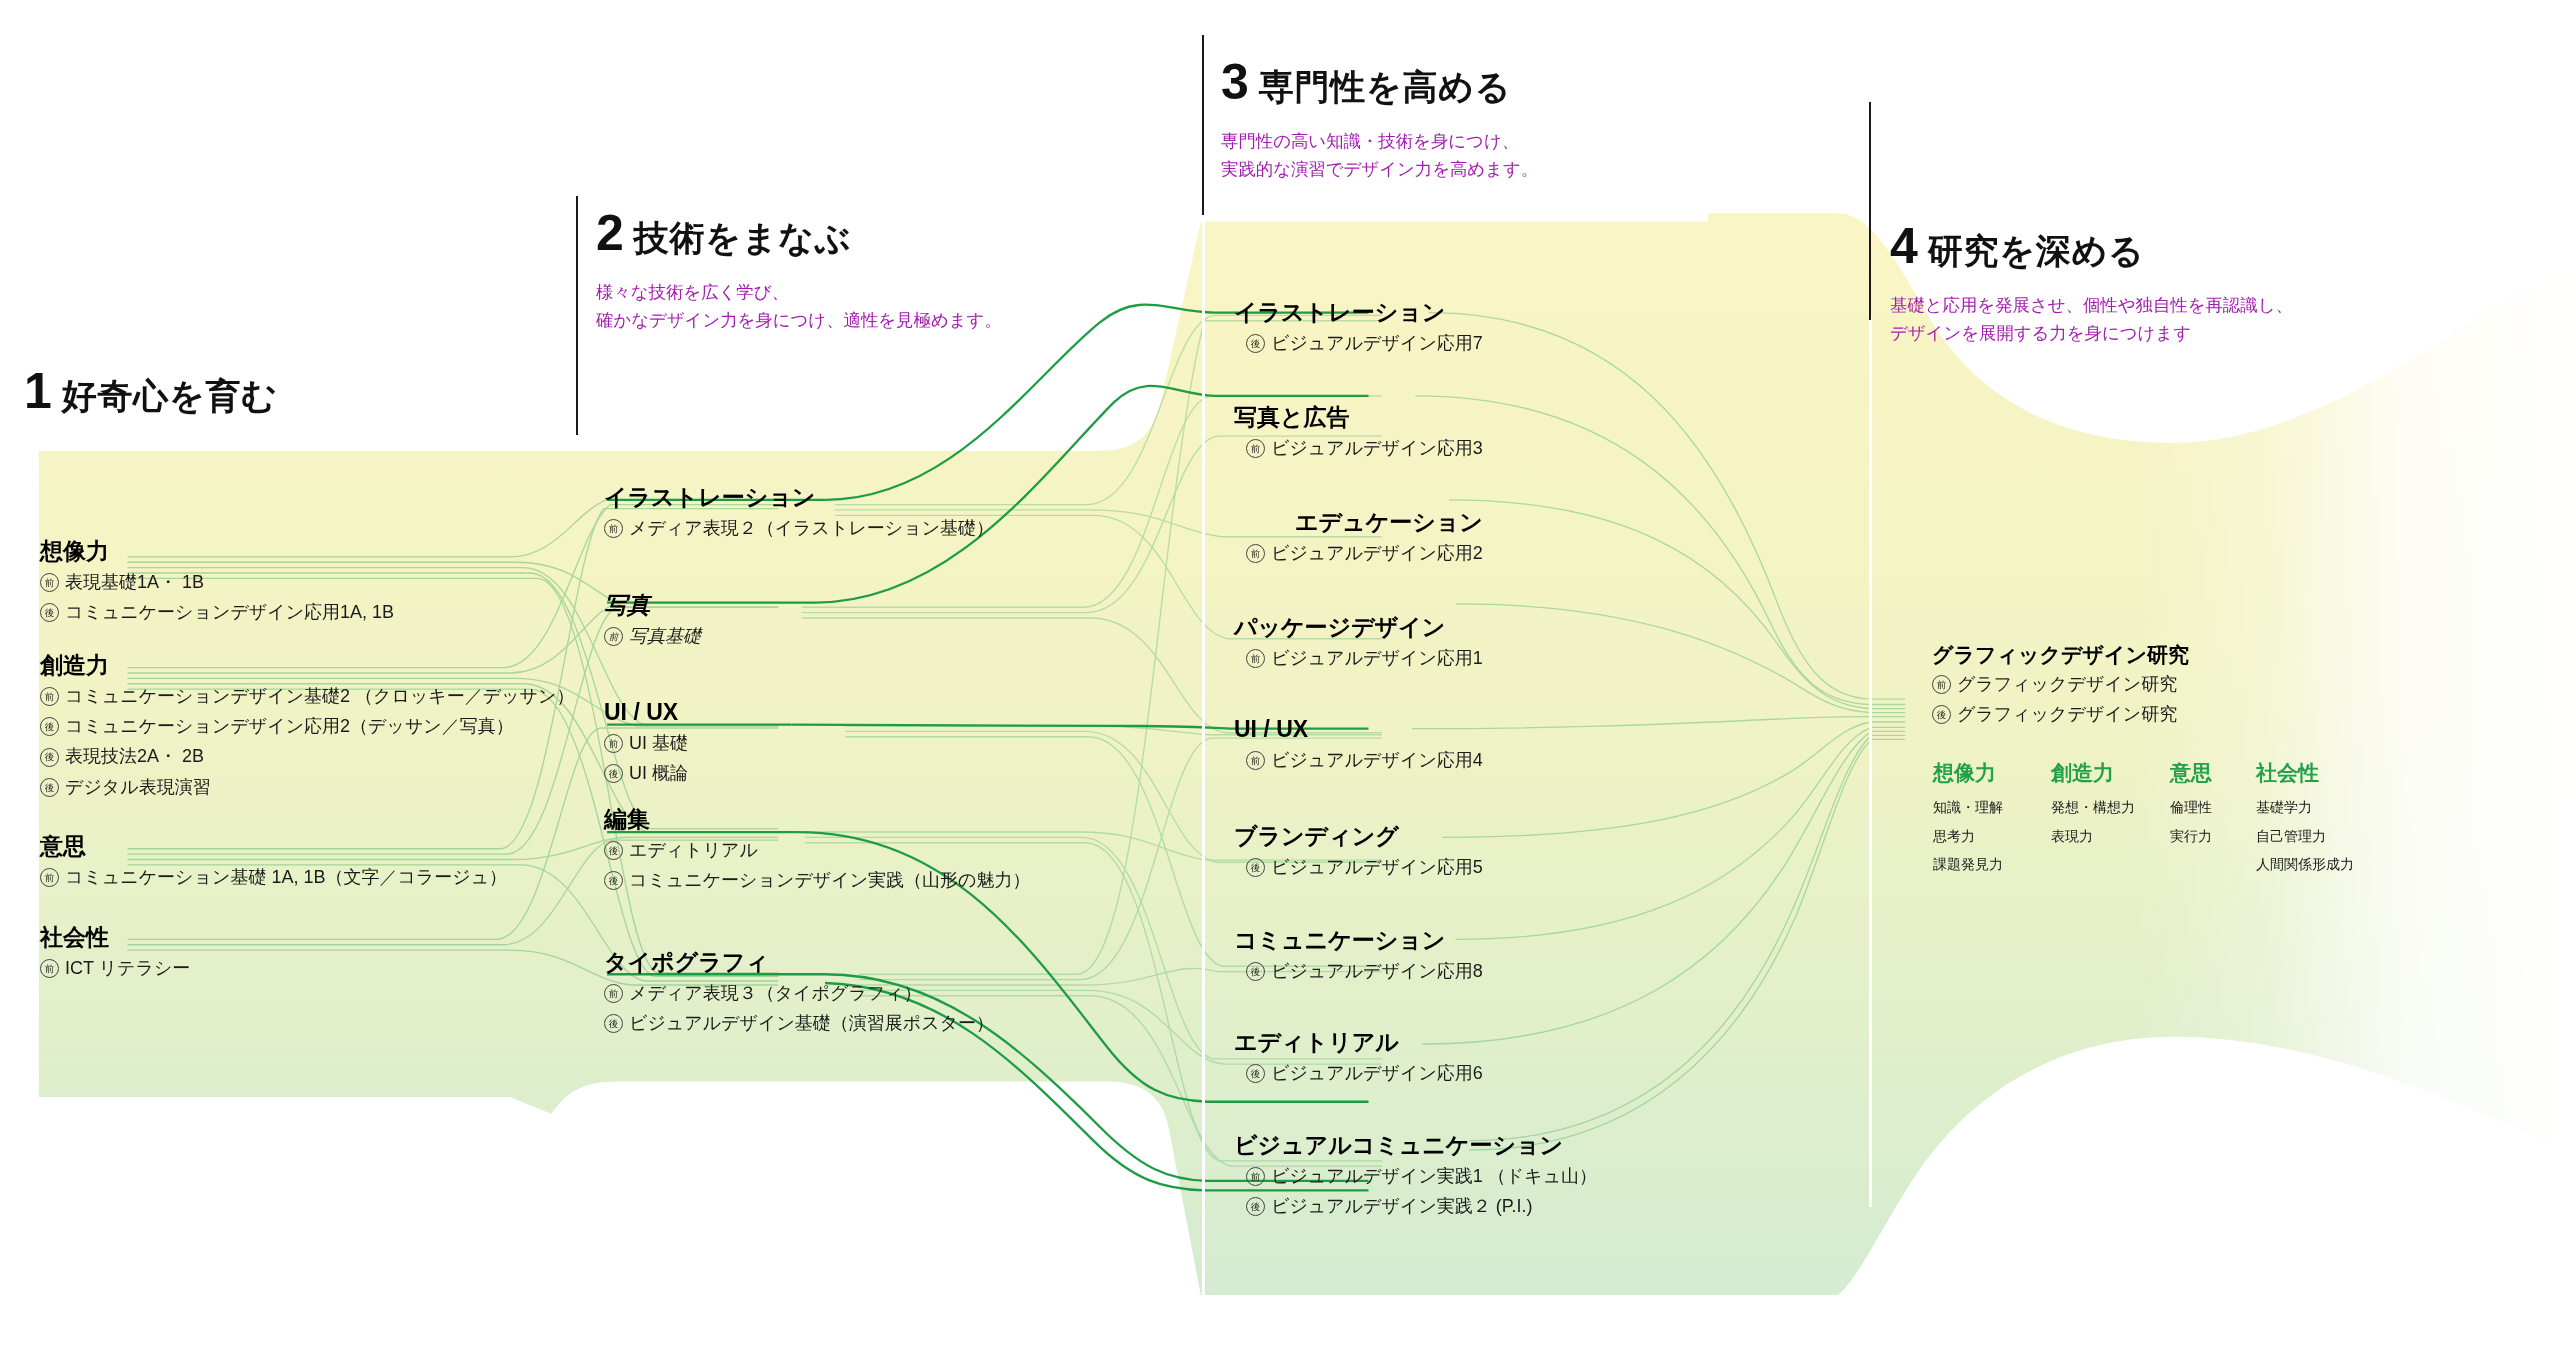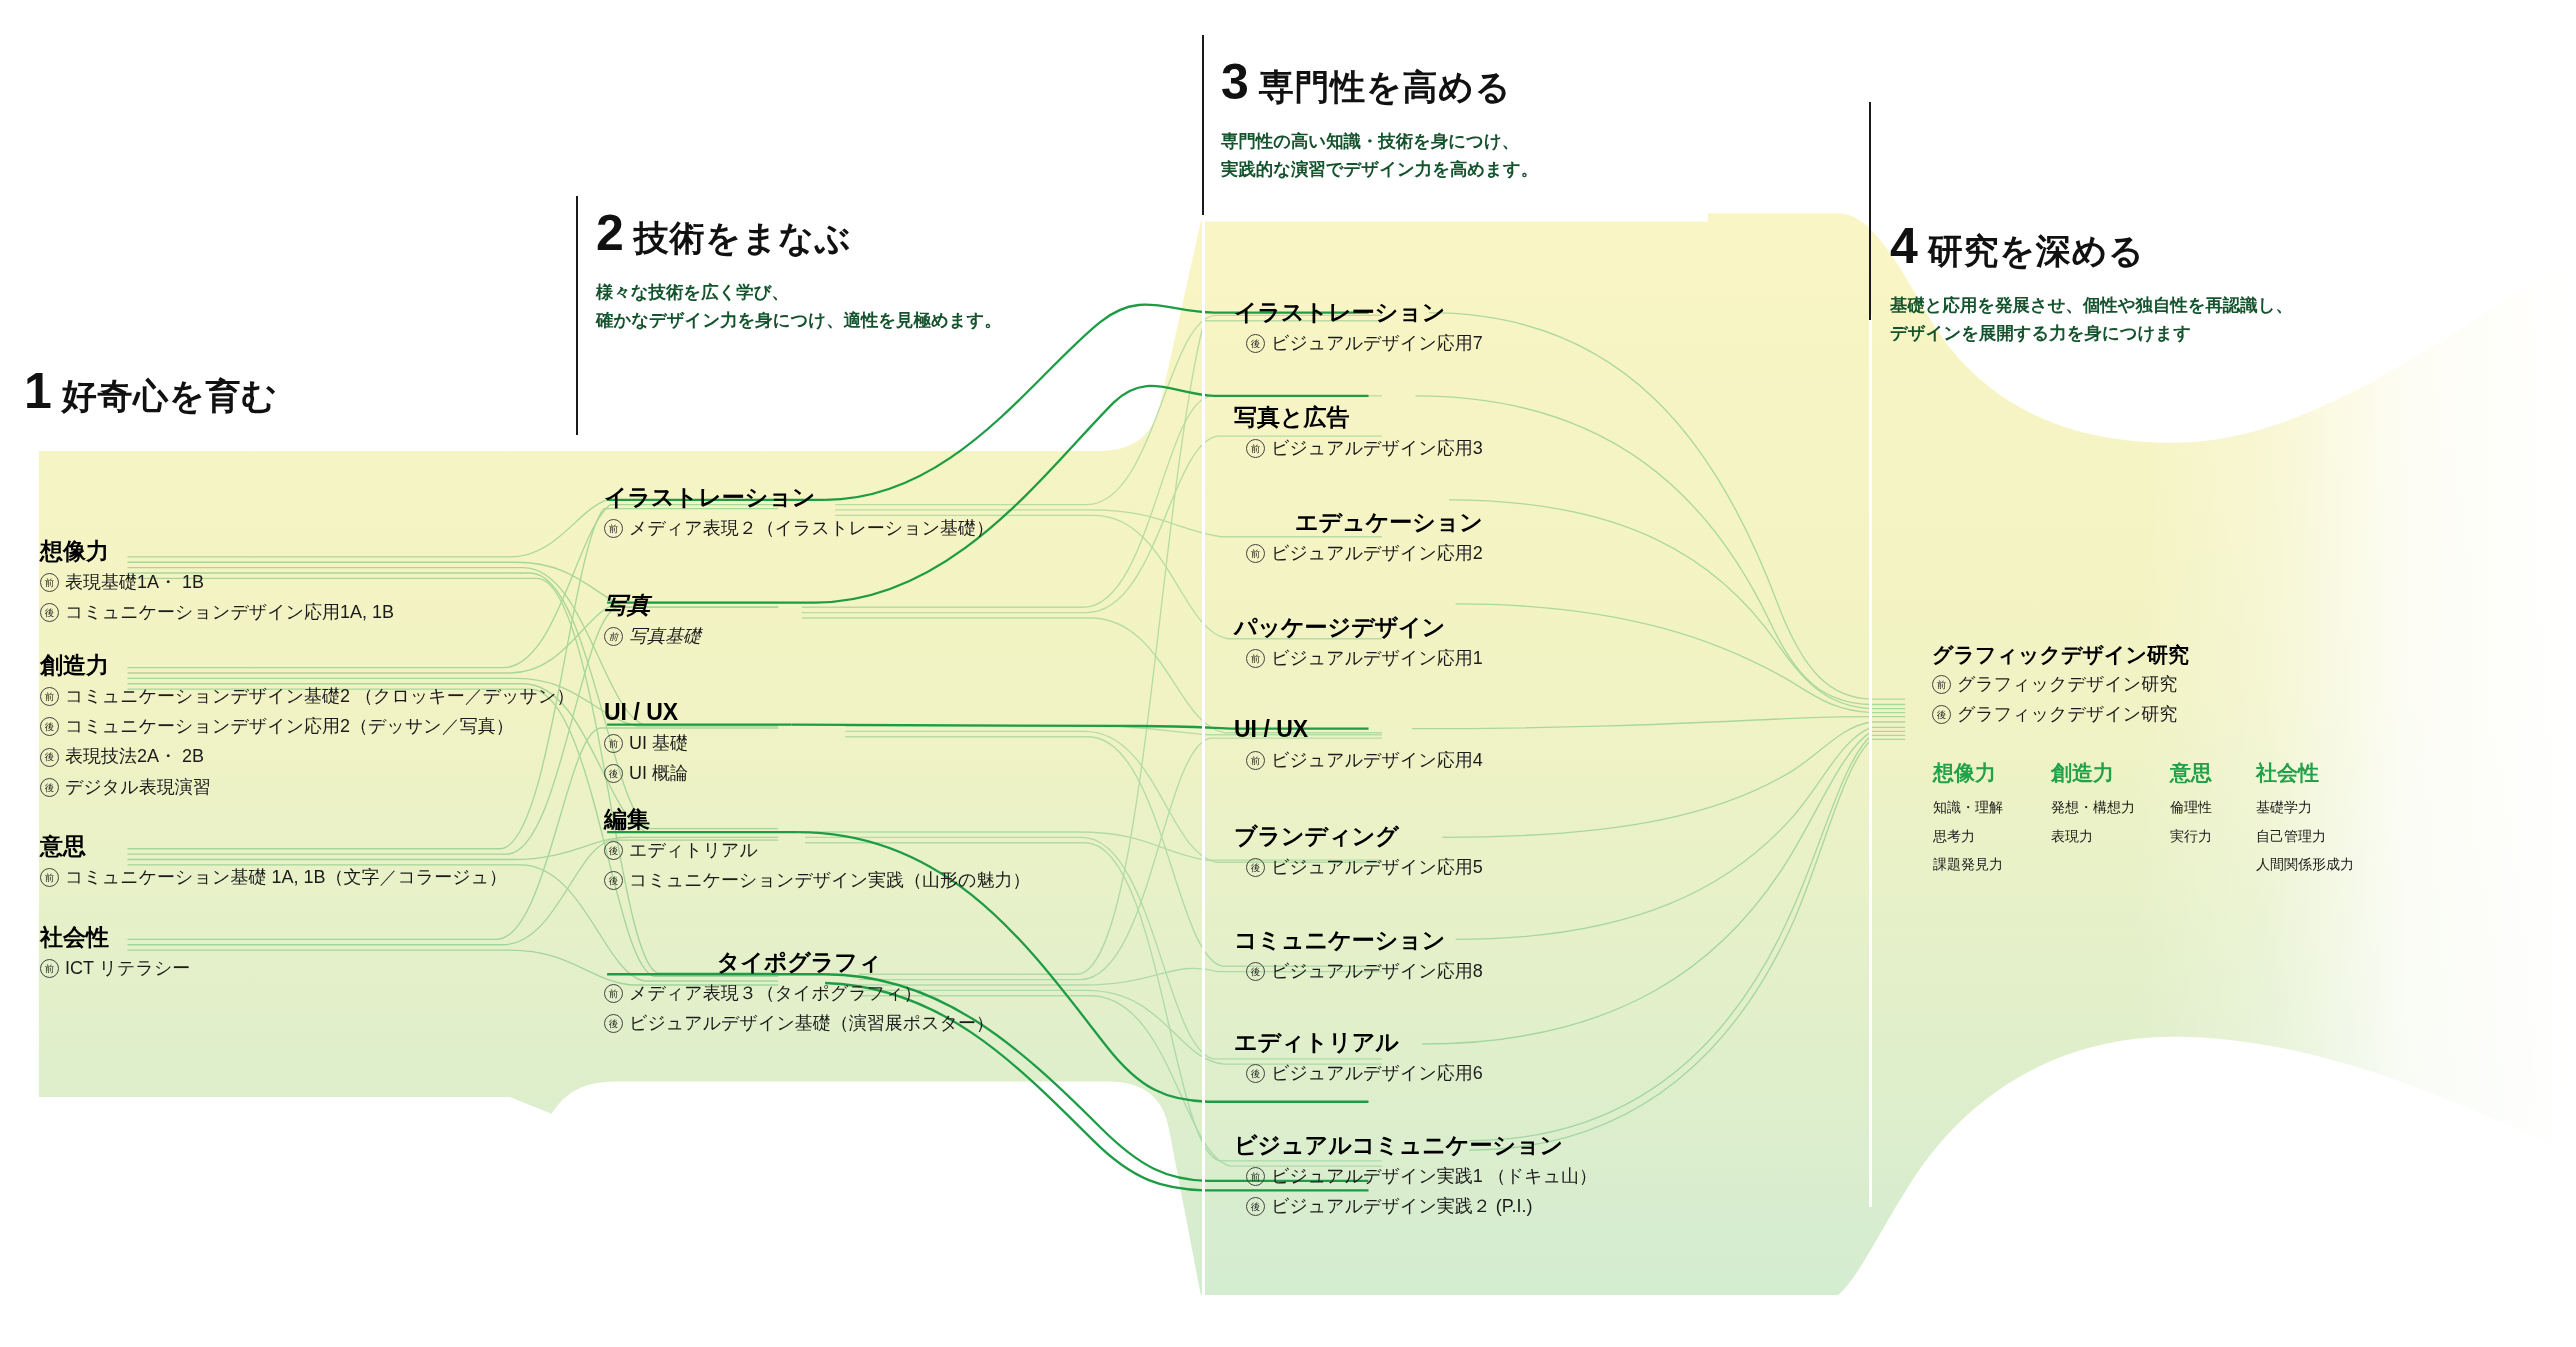--- a/index.html
+++ b/index.html
@@ -7,21 +7,21 @@
        font-family:"Liberation Sans","DejaVu Sans",sans-serif;}
   #stage{position:absolute;left:0;top:0;width:2576px;height:1348px;}
 
   .band-svg,.curve-svg{position:absolute;left:0;top:0;width:2576px;height:1348px;pointer-events:none;}
 
   
   .stage-head{position:absolute;z-index:6;}
   .stage-title{display:flex;align-items:baseline;white-space:nowrap;color:#111;}
   .stage-num{font-size:50px;font-weight:700;line-height:1;letter-spacing:-0.7px;}
   .stage-name{font-size:35px;font-weight:700;margin-left:10.7px;letter-spacing:0.7px;}
-  .stage-desc{margin-top:16px;font-size:17.4px;line-height:1.62;color:#14532d;font-weight:700;white-space:pre-line;}
+  .stage-desc{margin-top:16px;font-size:17.4px;line-height:1.62;color:#a21caf;font-weight:400;white-space:pre-line;}
 
   .divider{position:absolute;width:2px;background:#1a1a1a;z-index:7;}
 
   
   .col{position:absolute;z-index:5;}
   .grp{position:absolute;}
   .grp-head{font-size:23px;font-weight:700;color:#000000;line-height:1;white-space:nowrap;}
   .grp-head.small{font-size:21px;}
   .course{display:flex;align-items:center;margin-top:8.7px;white-space:nowrap;}
   .badge{flex:0 0 auto;width:17px;height:17px;border:0.9px solid #444;border-radius:50%;
@@ -270,21 +270,21 @@
       <div class="course">
         <span class="badge">後</span>
         <span class="course-name">エディトリアル</span>
       </div>
       <div class="course">
         <span class="badge">後</span>
         <span class="course-name">コミュニケーションデザイン実践（山形の魅力）</span>
       </div>
     </div>
 
-    <div class="grp" style="left:604px;top:951px;text-align:center;">
+    <div class="grp" style="left:604px;top:951px;">
       <div class="grp-head">タイポグラフィ</div>
       <div class="course">
         <span class="badge">前</span>
         <span class="course-name">メディア表現３（タイポグラフィ）</span>
       </div>
       <div class="course">
         <span class="badge">後</span>
         <span class="course-name">ビジュアルデザイン基礎（演習展ポスター）</span>
       </div>
     </div>

